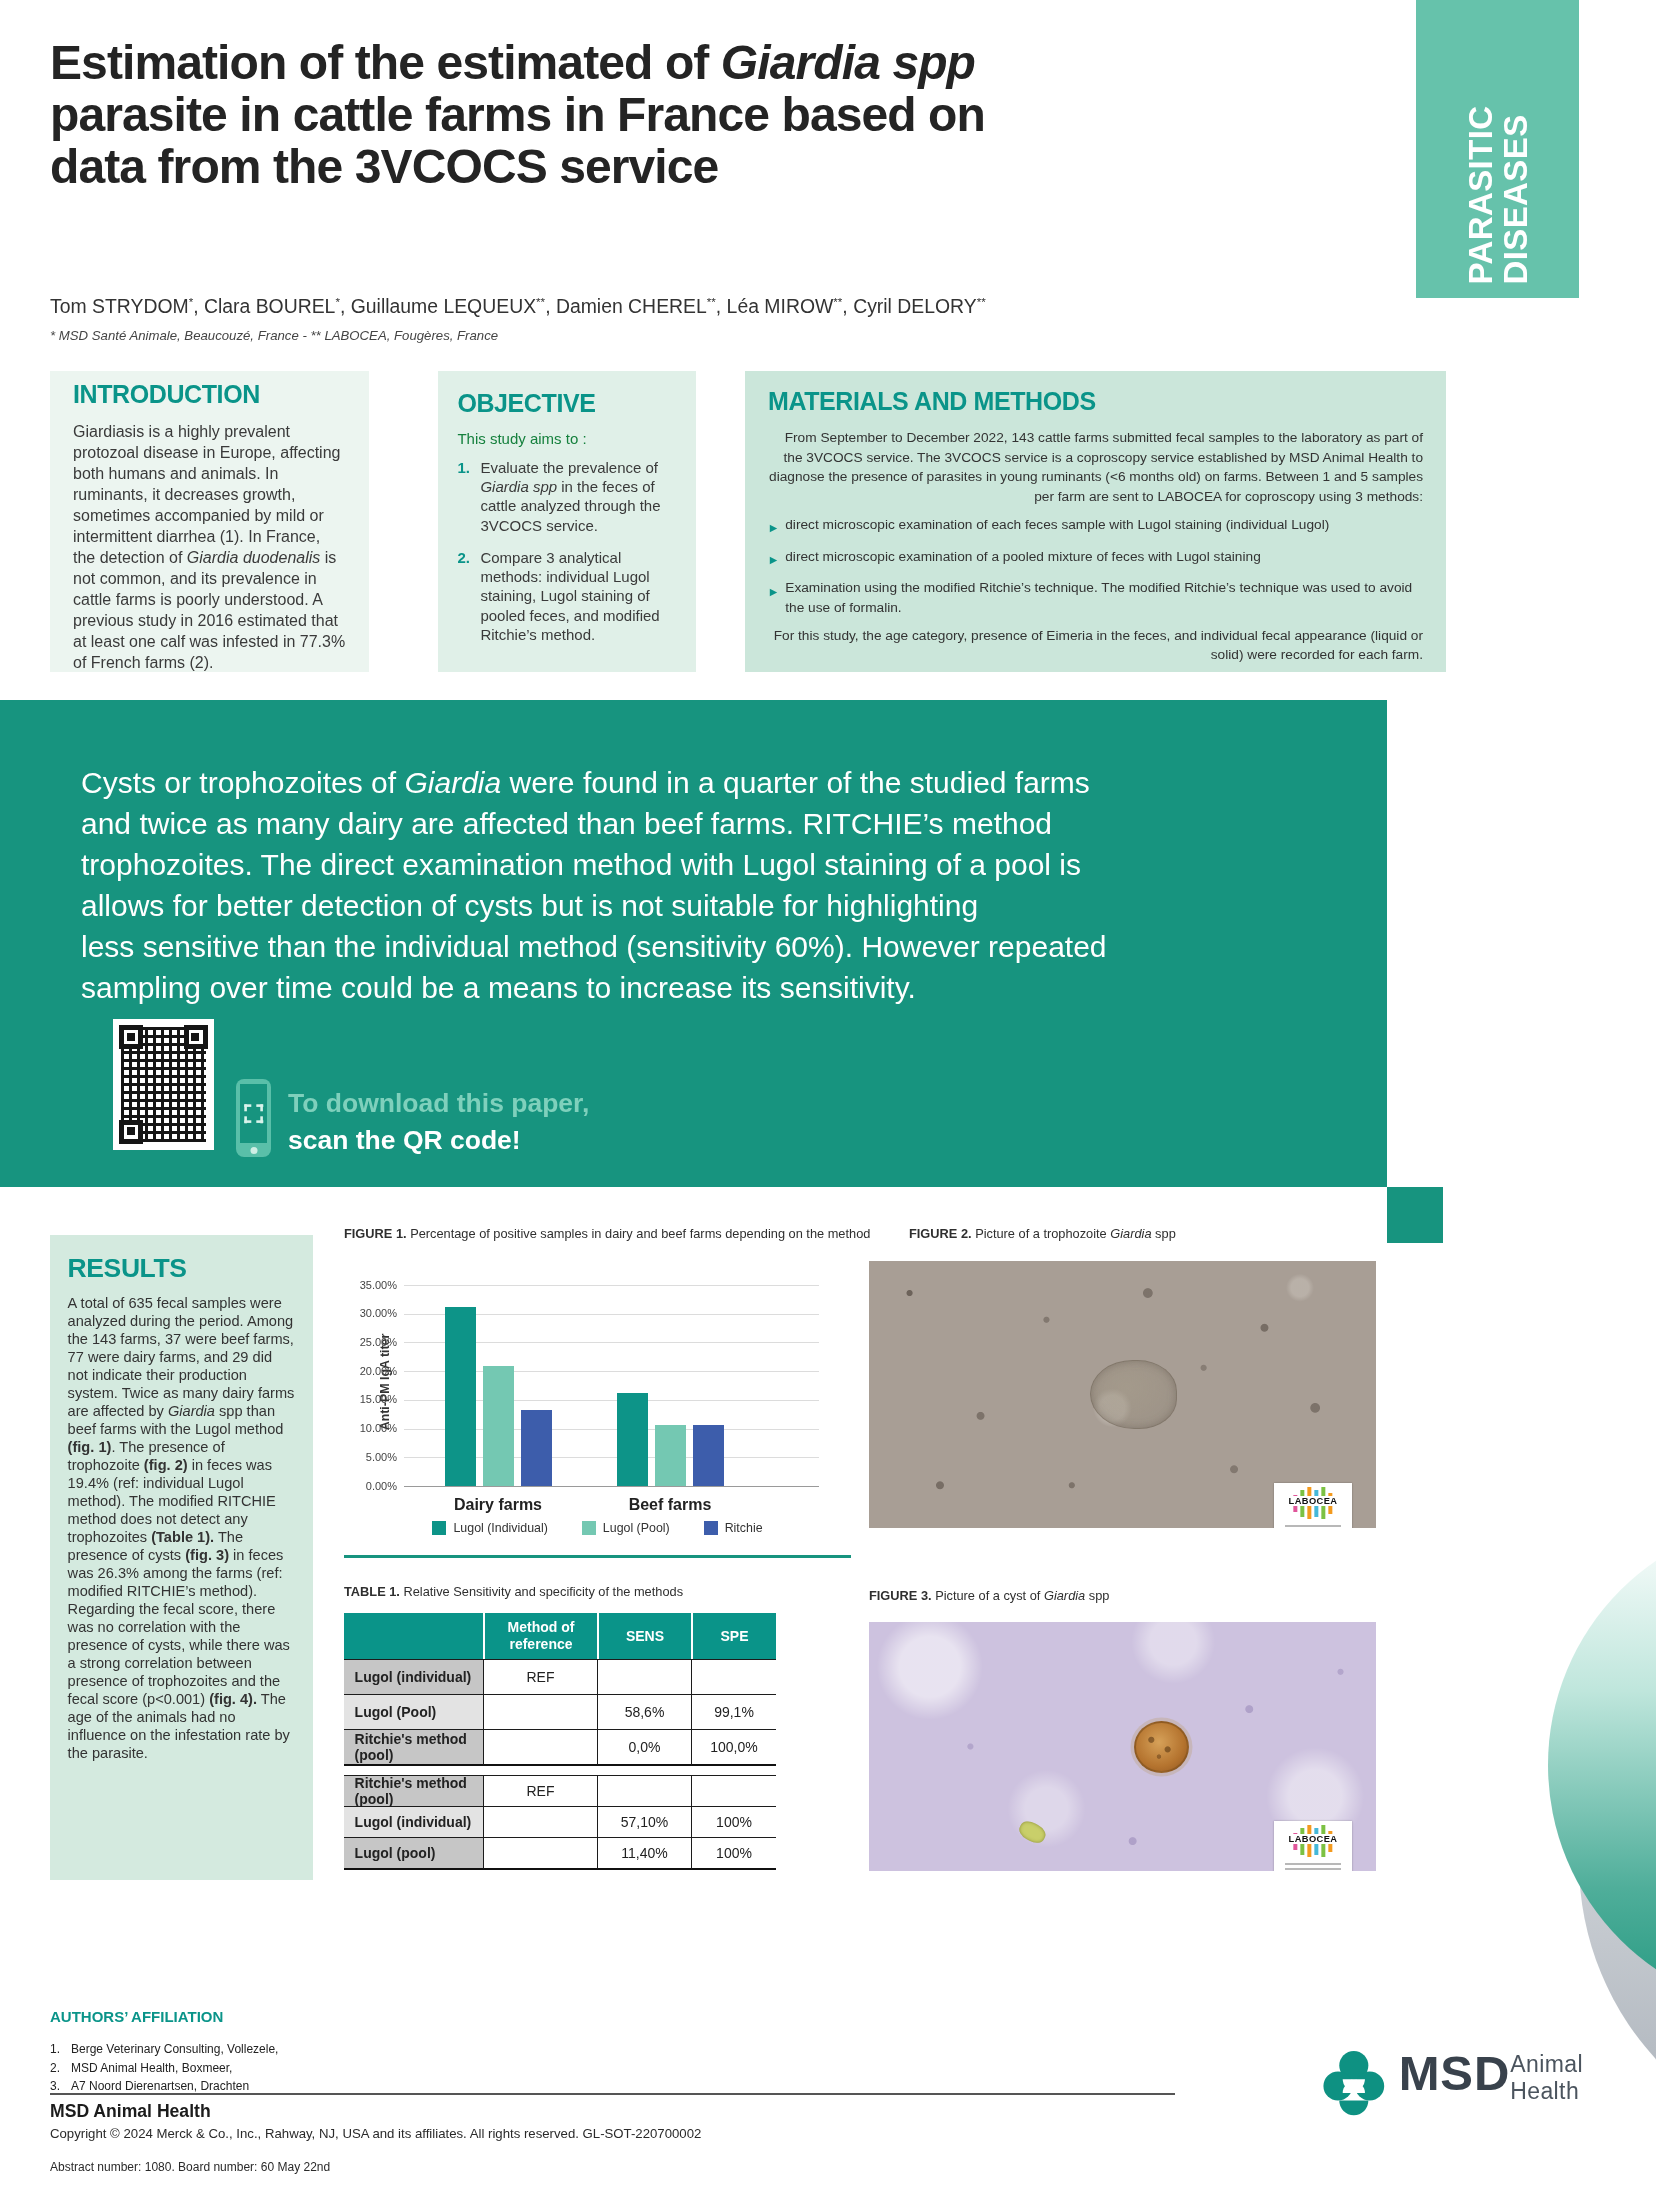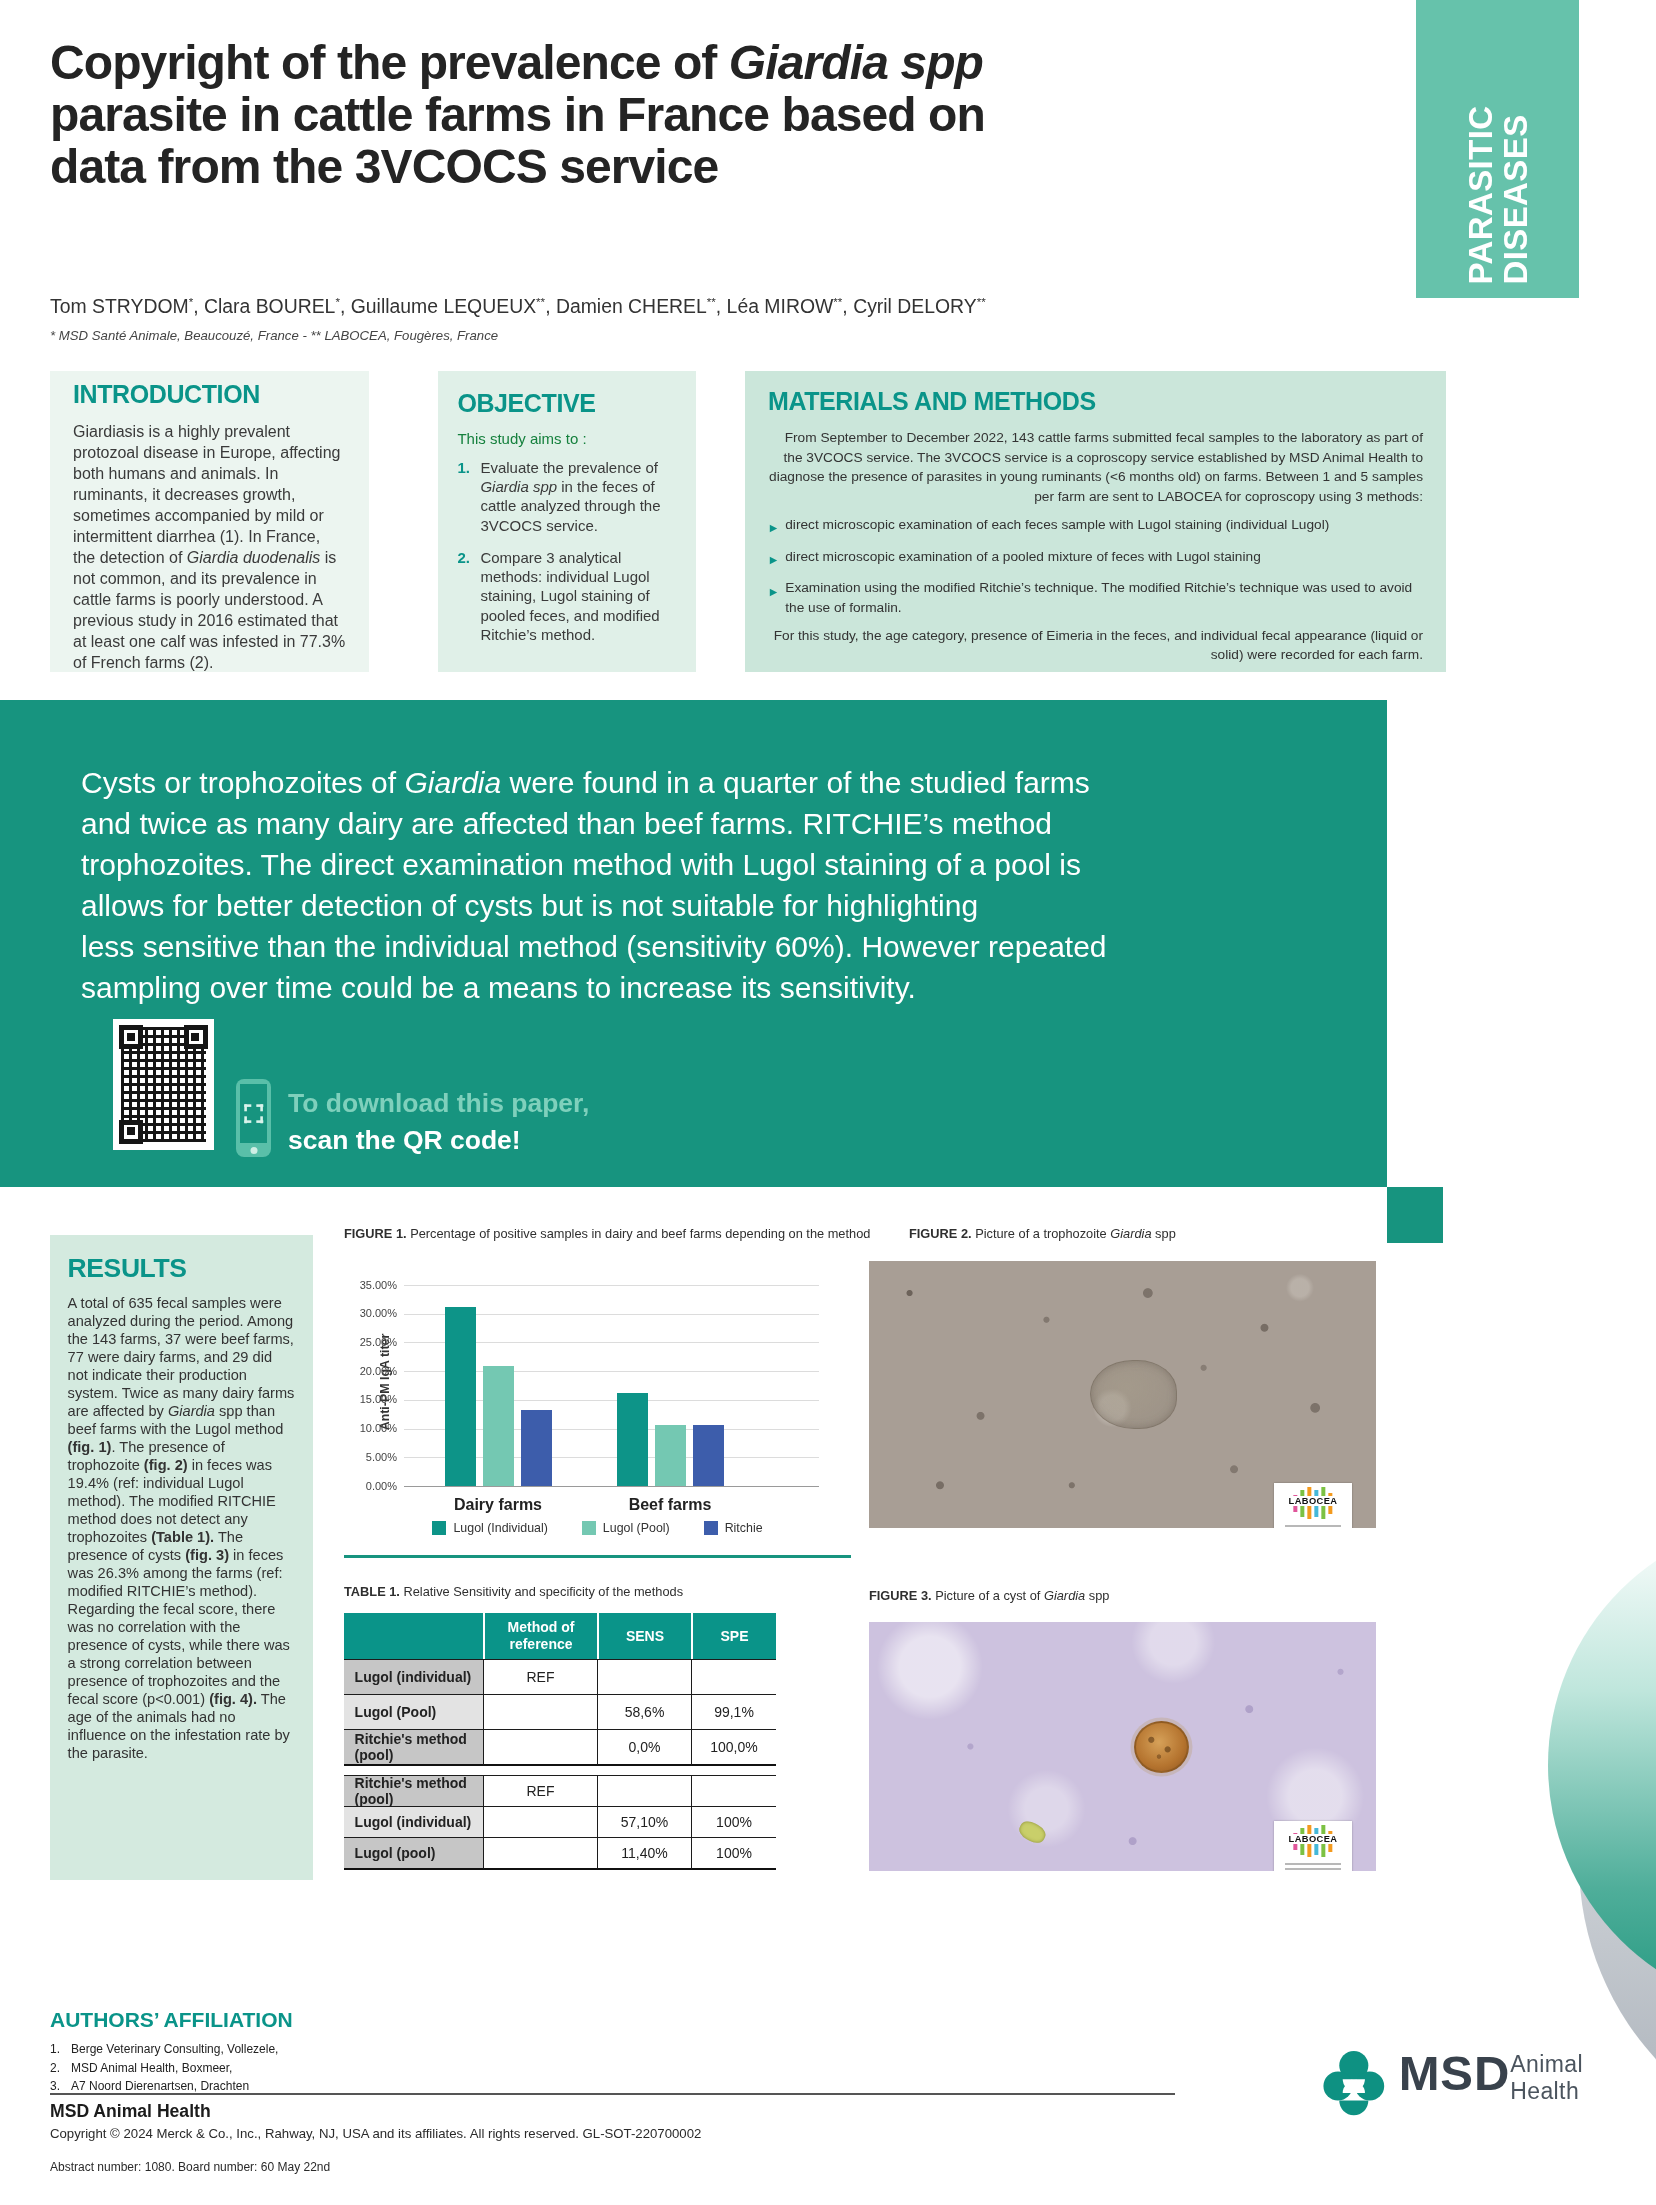--- a/index.html
+++ b/index.html
@@ -149,21 +149,21 @@
         background:#c9cf6a;transform:rotate(28deg);box-shadow:inset 0 0 3.5px rgba(90,90,20,.6);}
   .labo{position:absolute;left:405px;width:78px;height:53px;background:#fff;box-shadow:0 0 1.8px rgba(0,0,0,.3);}
   .labo .bars{position:absolute;left:50%;top:4.4px;transform:translateX(-50%);display:flex;gap:2.6px;align-items:center;height:32px;}
   .labo .bars i{display:block;width:4.4px;}
   .labo .wordmark{position:absolute;left:50%;top:13.2px;transform:translateX(-50%);background:#fff;
         font-size:9.3px;font-weight:700;letter-spacing:0.4px;color:#111;padding:0 1.8px;white-space:nowrap;}
   .labo .tl1,.labo .tl2{position:absolute;left:14%;width:72%;height:1.8px;background:#9a9a9a;opacity:.7;}
   .labo .tl1{bottom:8.8px;} .labo .tl2{bottom:4.4px;}
 
   
-  .aff-head{position:absolute;left:50px;top:2008px;font-size:21px;font-weight:700;color:var(--accent);}
+  .aff-head{position:absolute;left:50px;top:2008px;font-size:15px;font-weight:700;color:var(--accent);}
   .aff-list{position:absolute;left:50px;top:2040px;font-size:12px;line-height:18.5px;color:#222;}
   .aff-row{display:flex;} .aff-num{width:21px;}
   .foot-hr{position:absolute;left:50px;top:2093px;width:1125px;height:1.8px;background:#555;}
   .foot-brand{position:absolute;left:50px;top:2101px;font-size:17.6px;font-weight:700;color:#1c1c1c;}
   .foot-copy{position:absolute;left:50px;top:2126px;font-size:13.2px;color:#2a2a2a;}
   .foot-abs{position:absolute;left:50px;top:2160px;font-size:12px;color:#2a2a2a;}
   .msd{position:absolute;left:1323px;top:2049px;display:flex;align-items:flex-start;gap:14px;z-index:1;}
   .msd-texts{display:flex;flex-direction:row;}
   .msd-word{font-size:49px;font-weight:700;color:#39424c;letter-spacing:0.9px;line-height:49px;}
   .msd-tag{font-size:23px;color:#4b545e;margin-top:1.8px;letter-spacing:0.4px;}
@@ -179,21 +179,21 @@
   </div>
 
   <div class="tab">
     <div class="tab-inner">
       <div>PARASITIC</div>
       <div>DISEASES</div>
     </div>
   </div>
 
   <div class="title">
-    <div><span>Copyright of the prevalence of </span><span class="it">Giardia spp</span></div>
+    <div><span>Estimation of the estimated of </span><span class="it">Giardia spp</span></div>
     <div><span>parasite in cattle farms in France based on</span></div>
     <div><span>data from the 3VCOCS service</span></div>
   </div>
   <div class="authors"><span>Tom STRYDOM</span><span class="sup">*</span><span>, Clara BOUREL</span><span class="sup">*</span><span>, Guillaume LEQUEUX</span><span class="sup">**</span><span>, Damien CHEREL</span><span class="sup">**</span><span>, Léa MIROW</span><span class="sup">**</span><span>, Cyril DELORY</span><span class="sup">**</span></div>
   <div class="affil">* MSD Santé Animale, Beaucouzé, France - ** LABOCEA, Fougères, France</div>
 
   <div class="box box-intro">
     <h2>INTRODUCTION</h2>
     <div class="body"><span>Giardiasis is a highly prevalent protozoal disease in Europe, affecting both humans and animals. In ruminants, it decreases growth, sometimes accompanied by mild or intermittent diarrhea (1). In France, the detection of </span><span class="it">Giardia duodenalis</span><span> is not common, and its prevalence in cattle farms is poorly understood. A previous study in 2016 estimated that at least one calf was infested in 77.3% of French farms (2).</span></div>
   </div>

